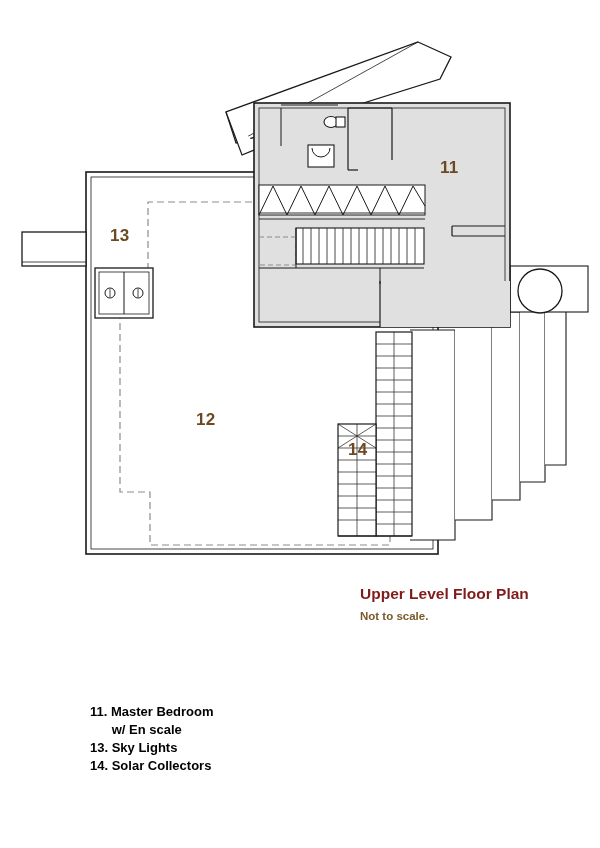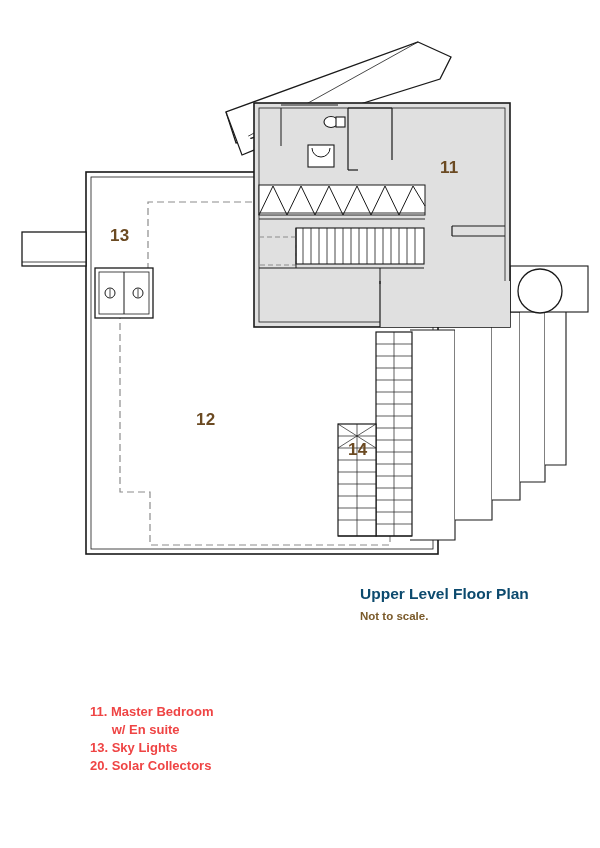--- a/index.html
+++ b/index.html
@@ -37,41 +37,41 @@
   .caption-block {
     position: absolute;
     left: 360px;
     top: 584px;
     width: 230px;
   }
   .caption-title {
     font-family: "Liberation Sans", sans-serif;
     font-size: 15.5px;
     font-weight: bold;
-    color: #0c4a6e;
+    color: #7f1d1d;
     line-height: 1.25;
   }
   .caption-sub {
     font-family: "Liberation Sans", sans-serif;
     font-size: 11.5px;
     font-weight: bold;
     color: #7a5a2a;
     margin-top: 7px;
   }
   .legend-block {
     position: absolute;
     left: 90px;
     top: 703px;
     width: 300px;
   }
   .legend-item {
     font-family: "Liberation Sans", sans-serif;
     font-size: 13px;
     font-weight: bold;
-    color: #ef4444;
+    color: #000000;
     line-height: 1.38;
     white-space: pre;
   }
 </style>
 </head>
 <body>
 
 <div id="plan-root">
 
   <svg class="plan" viewBox="0 0 600 848" xmlns="http://www.w3.org/2000/svg">
@@ -217,18 +217,18 @@
   <div class="num-label" style="left:196px; top:410px;">12</div>
   <div class="num-label" style="left:348px; top:396px;margin-top:44px;">14</div>
 
   <div class="caption-block">
     <div class="caption-title">Upper Level Floor Plan</div>
     <div class="caption-sub">Not to scale.</div>
   </div>
 
   <div class="legend-block">
     <div class="legend-item">11. Master Bedroom</div>
-    <div class="legend-item">      w/ En suite</div>
+    <div class="legend-item">      w/ En scale</div>
     <div class="legend-item">13. Sky Lights</div>
-    <div class="legend-item">20. Solar Collectors</div>
+    <div class="legend-item">14. Solar Collectors</div>
   </div>
 
 </div>
 
 </body></html>

